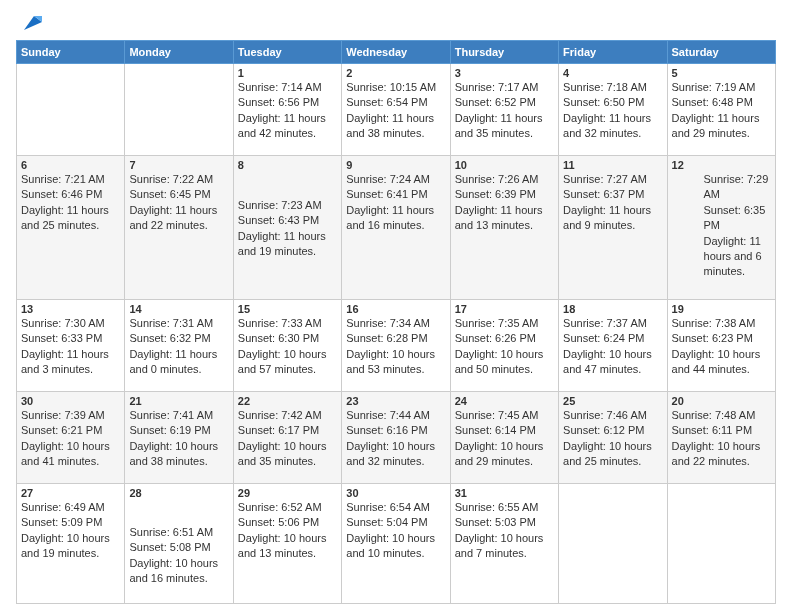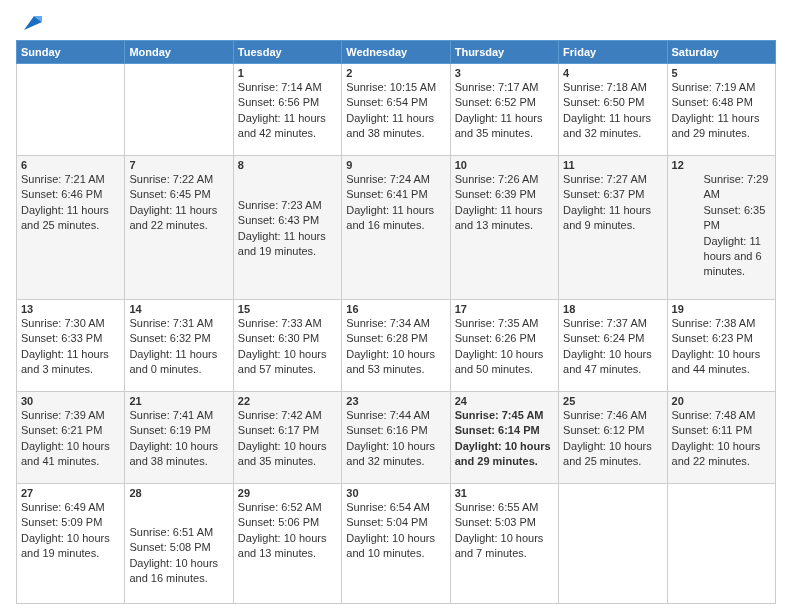--- a/index.html
+++ b/index.html
@@ -277,21 +277,21 @@
 Daylight: 10 hours and 35 minutes.</div>
           </td>
           <td>
             <span class="day-number">23</span>
             <div class="day-info" style="white-space: pre-line;">Sunrise: 7:44 AM
 Sunset: 6:16 PM
 Daylight: 10 hours and 32 minutes.</div>
           </td>
           <td>
             <span class="day-number">24</span>
-            <div class="day-info" style="white-space: pre-line; font-weight: bold;">Sunrise: 7:45 AM
+            <div class="day-info" style="white-space: pre-line;">Sunrise: 7:45 AM
 Sunset: 6:14 PM
 Daylight: 10 hours and 29 minutes.</div>
           </td>
           <td>
             <span class="day-number">25</span>
             <div class="day-info" style="white-space: pre-line;">Sunrise: 7:46 AM
 Sunset: 6:12 PM
 Daylight: 10 hours and 25 minutes.</div>
           </td>
           <td>

